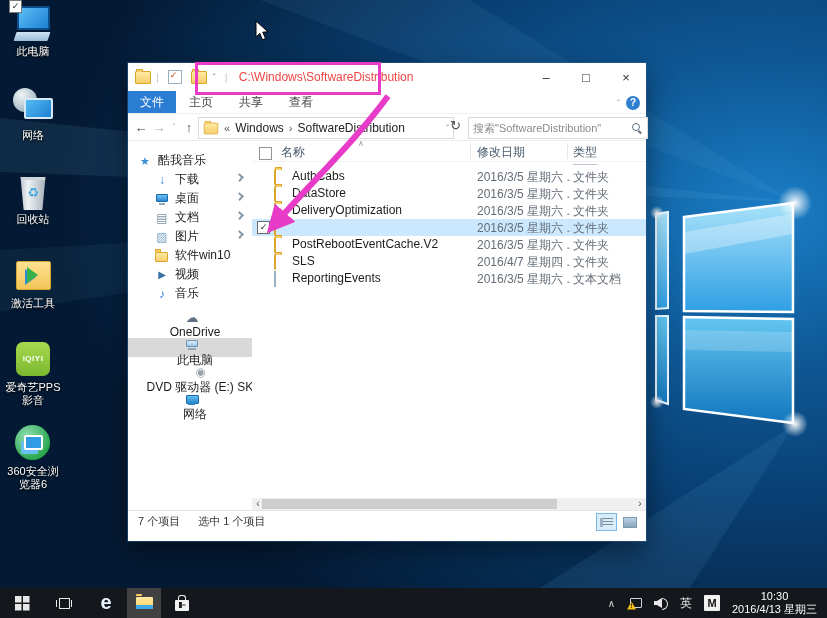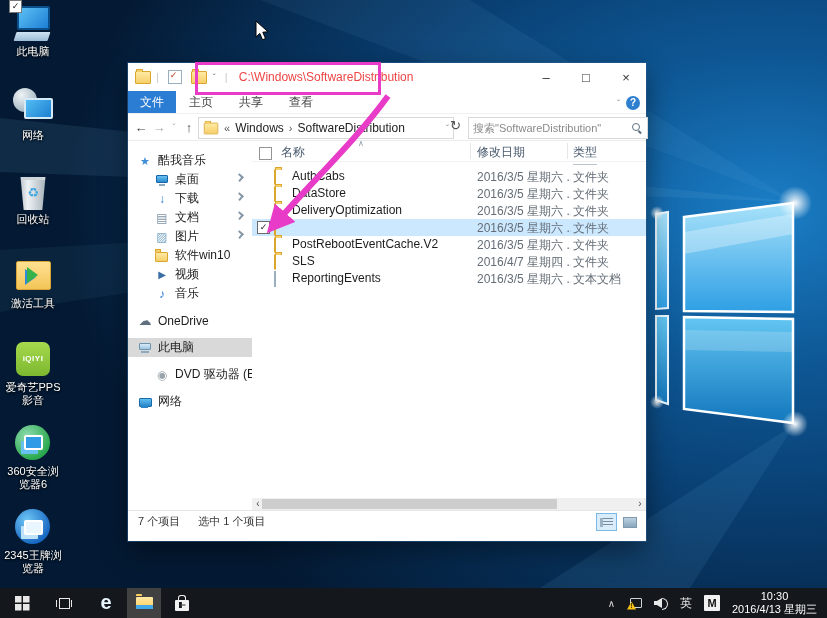--- a/index.html
+++ b/index.html
@@ -67,21 +67,21 @@
   .searchbox{position:absolute;left:340px;top:3px;width:170px;height:20px;border:1px solid #d9d9d9;display:flex;align-items:center;padding:0 4px;background:#fff;}
   .searchtext{font-size:11px;color:#8a8a8a;white-space:nowrap;overflow:hidden;flex:1;}
   .mag{position:relative;width:12px;height:12px;flex:none;}
   .mag::before{content:"";position:absolute;left:1px;top:1px;width:6px;height:6px;border:1.5px solid #5f6f7f;border-radius:50%;}
   .mag::after{content:"";position:absolute;left:8px;top:8px;width:4px;height:1.5px;background:#5f6f7f;transform:rotate(45deg);transform-origin:0 0;}
   
   .wbody{position:relative;display:flex;height:369px;}
   .navpane{width:124px;flex:none;padding-top:10px;overflow:hidden;}
   .navitem{position:relative;display:flex;align-items:center;height:19px;padding-left:10px;cursor:default;}
   .navitem.lv1{padding-left:27px;}
-  .navitem.gap{margin-top:8px;}
+  .navitem.gap{margin-top:8px;flex-direction:column;}
   .navitem.selected{background:#d9d9d9;}
   .nlabel{white-space:nowrap;font-size:12px;color:#1c1c1c;}
   .nic{position:relative;width:14px;height:14px;flex:none;margin-right:6px;}
   .nic::before{position:absolute;inset:0;font-size:12px;line-height:14px;text-align:center;}
   .nic-quick::before{content:"★";color:#3f8fd6;font-size:11px;}
   .nic-desktop::before{content:"";top:2px;left:1px;right:1px;bottom:4px;background:linear-gradient(#6cc2f0,#2a8ad0);border:1px solid #1565a8;border-radius:1px;}
   .nic-desktop::after{content:"";position:absolute;left:4px;bottom:1px;width:6px;height:2px;background:#8fa8ba;}
   .nic-download::before{content:"↓";color:#2f7fd6;font-weight:700;}
   .nic-doc::before{content:"▤";color:#7d92a5;}
   .nic-pic::before{content:"▨";color:#7aa7c7;}
@@ -240,24 +240,20 @@
       <div class="dicon">
         <span class="dgfx dic-iqiyi"></span>
         <span class="dlabel">爱奇艺PPS 影音</span>
       </div>
 
       <div class="dicon">
         <span class="dgfx dic-browser-360"></span>
         <span class="dlabel">360安全浏览器6</span>
       </div>
 
-      <div class="dicon">
-        <span class="dgfx dic-browser-2345"></span>
-        <span class="dlabel">2345王牌浏览器</span>
-      </div>
     </div>
 
   <div class="window">
     <div class="titlebar">
       <span class="mini-folder"></span>
       <span class="tsep">|</span>
       <span class="prop-ic"></span>
       <span class="mini-folder" style="margin-left:5px"></span>
       <span class="qchev">ˇ</span>
       <span class="tsep">|</span>
@@ -315,28 +311,28 @@
     <div class="wbody">
       <div class="navpane">
 
           <div class="navitem">
             <span class="nic nic-quick"></span>
             <span class="nlabel">酷我音乐</span>
 
           </div>
 
           <div class="navitem pinned lv1">
+            <span class="nic nic-download"></span>
+            <span class="nlabel">下载</span>
+            <span class="pin"></span>
+          </div>
+
+          <div class="navitem pinned lv1">
             <span class="nic nic-desktop"></span>
             <span class="nlabel">桌面</span>
-            <span class="pin"></span>
-          </div>
-
-          <div class="navitem pinned lv1">
-            <span class="nic nic-download"></span>
-            <span class="nlabel">下载</span>
             <span class="pin"></span>
           </div>
 
           <div class="navitem pinned lv1">
             <span class="nic nic-doc"></span>
             <span class="nlabel">文档</span>
             <span class="pin"></span>
           </div>
 
           <div class="navitem pinned lv1">

